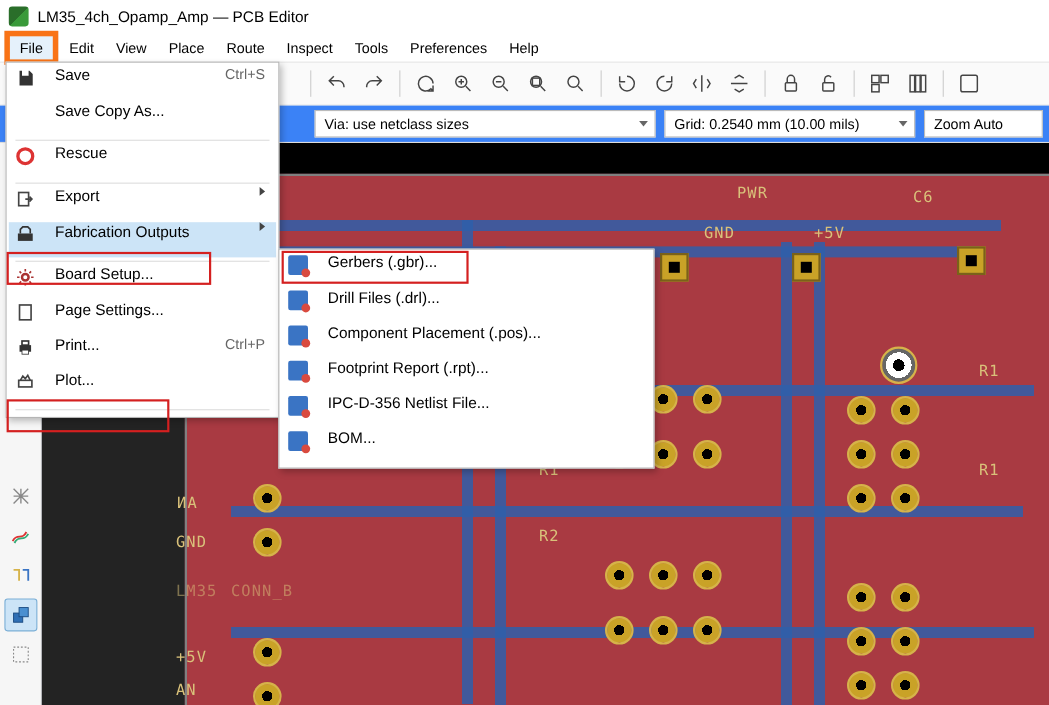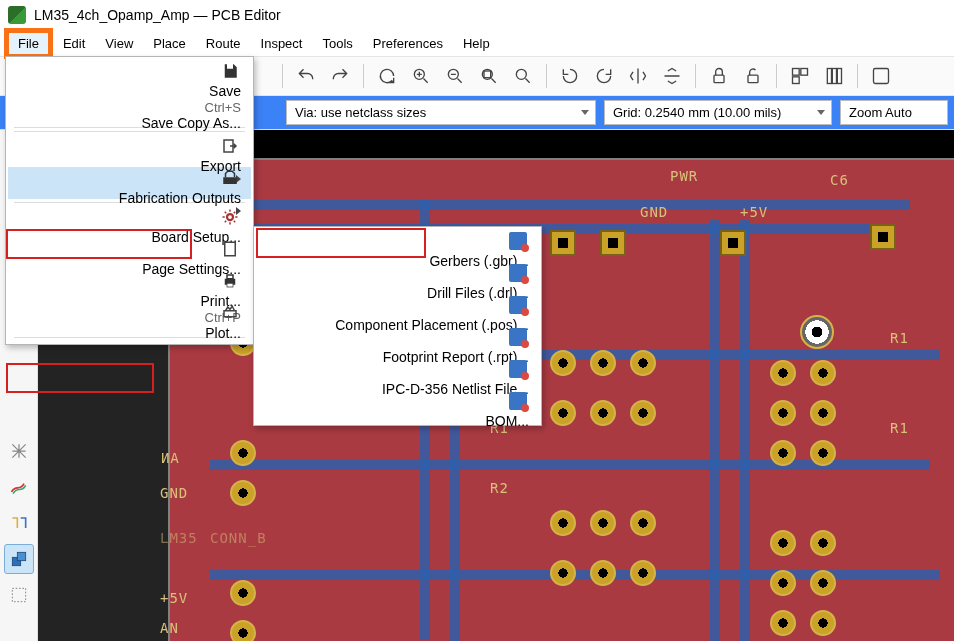--- a/index.html
+++ b/index.html
@@ -197,29 +197,28 @@
     z-index: 100;
   }
   .menu-file {
     left: 5px;
     top: 56px;
     width: 249px;
   }
   .menu-sub {
     left: 253px;
     top: 226px;
-    width: 289px;
+    width: 342px;
   }
   .menu-row {
     display: flex;
-    align-items: flex-end;
+    align-items: flex-start;
     height: 32px;
     padding: 0 10px 0 4px;
-    gap: 1px;
-    flex-direction: column;
+    gap: 16px;
   }
   .menu-row:hover, .menu-row.hover {
     background: #cce4f7;
   }
   .menu-row .mi-icon {
     width: 22px; height: 22px;
     display: flex; align-items: center; justify-content: center;
     flex-shrink: 0;
   }
   .menu-row .mi-label { flex: 1; font-size: 14px; }
@@ -505,20 +504,29 @@
         </svg>
       </span>
     <span class="mi-label">Save</span>
     <span class="mi-accel">Ctrl+S</span>
   </div>
   <div class="menu-row">
     <span class="mi-icon"></span>
     <span class="mi-label">Save Copy As...</span>
   </div>
   <div class="menu-sep"></div>
+  <div class="menu-row">
+    <span class="mi-icon">
+        <svg width="18" height="18" viewBox="0 0 24 24">
+          <circle cx="12" cy="12" r="9" fill="none" stroke="#d33" stroke-width="4"></circle>
+          <circle cx="12" cy="12" r="4" fill="#fff"></circle>
+        </svg>
+      </span>
+    <span class="mi-label">Rescue</span>
+  </div>
   <div class="menu-sep"></div>
   <div class="menu-row">
     <span class="mi-icon">
         <svg width="18" height="18" viewBox="0 0 24 24" fill="none" stroke="#444" stroke-width="2">
           <rect x="4" y="4" width="12" height="16"></rect>
           <path d="M12 12h8m-3-3l3 3-3 3"></path>
         </svg>
       </span>
     <span class="mi-label">Export</span>
     <span class="mi-arrow"></span>

